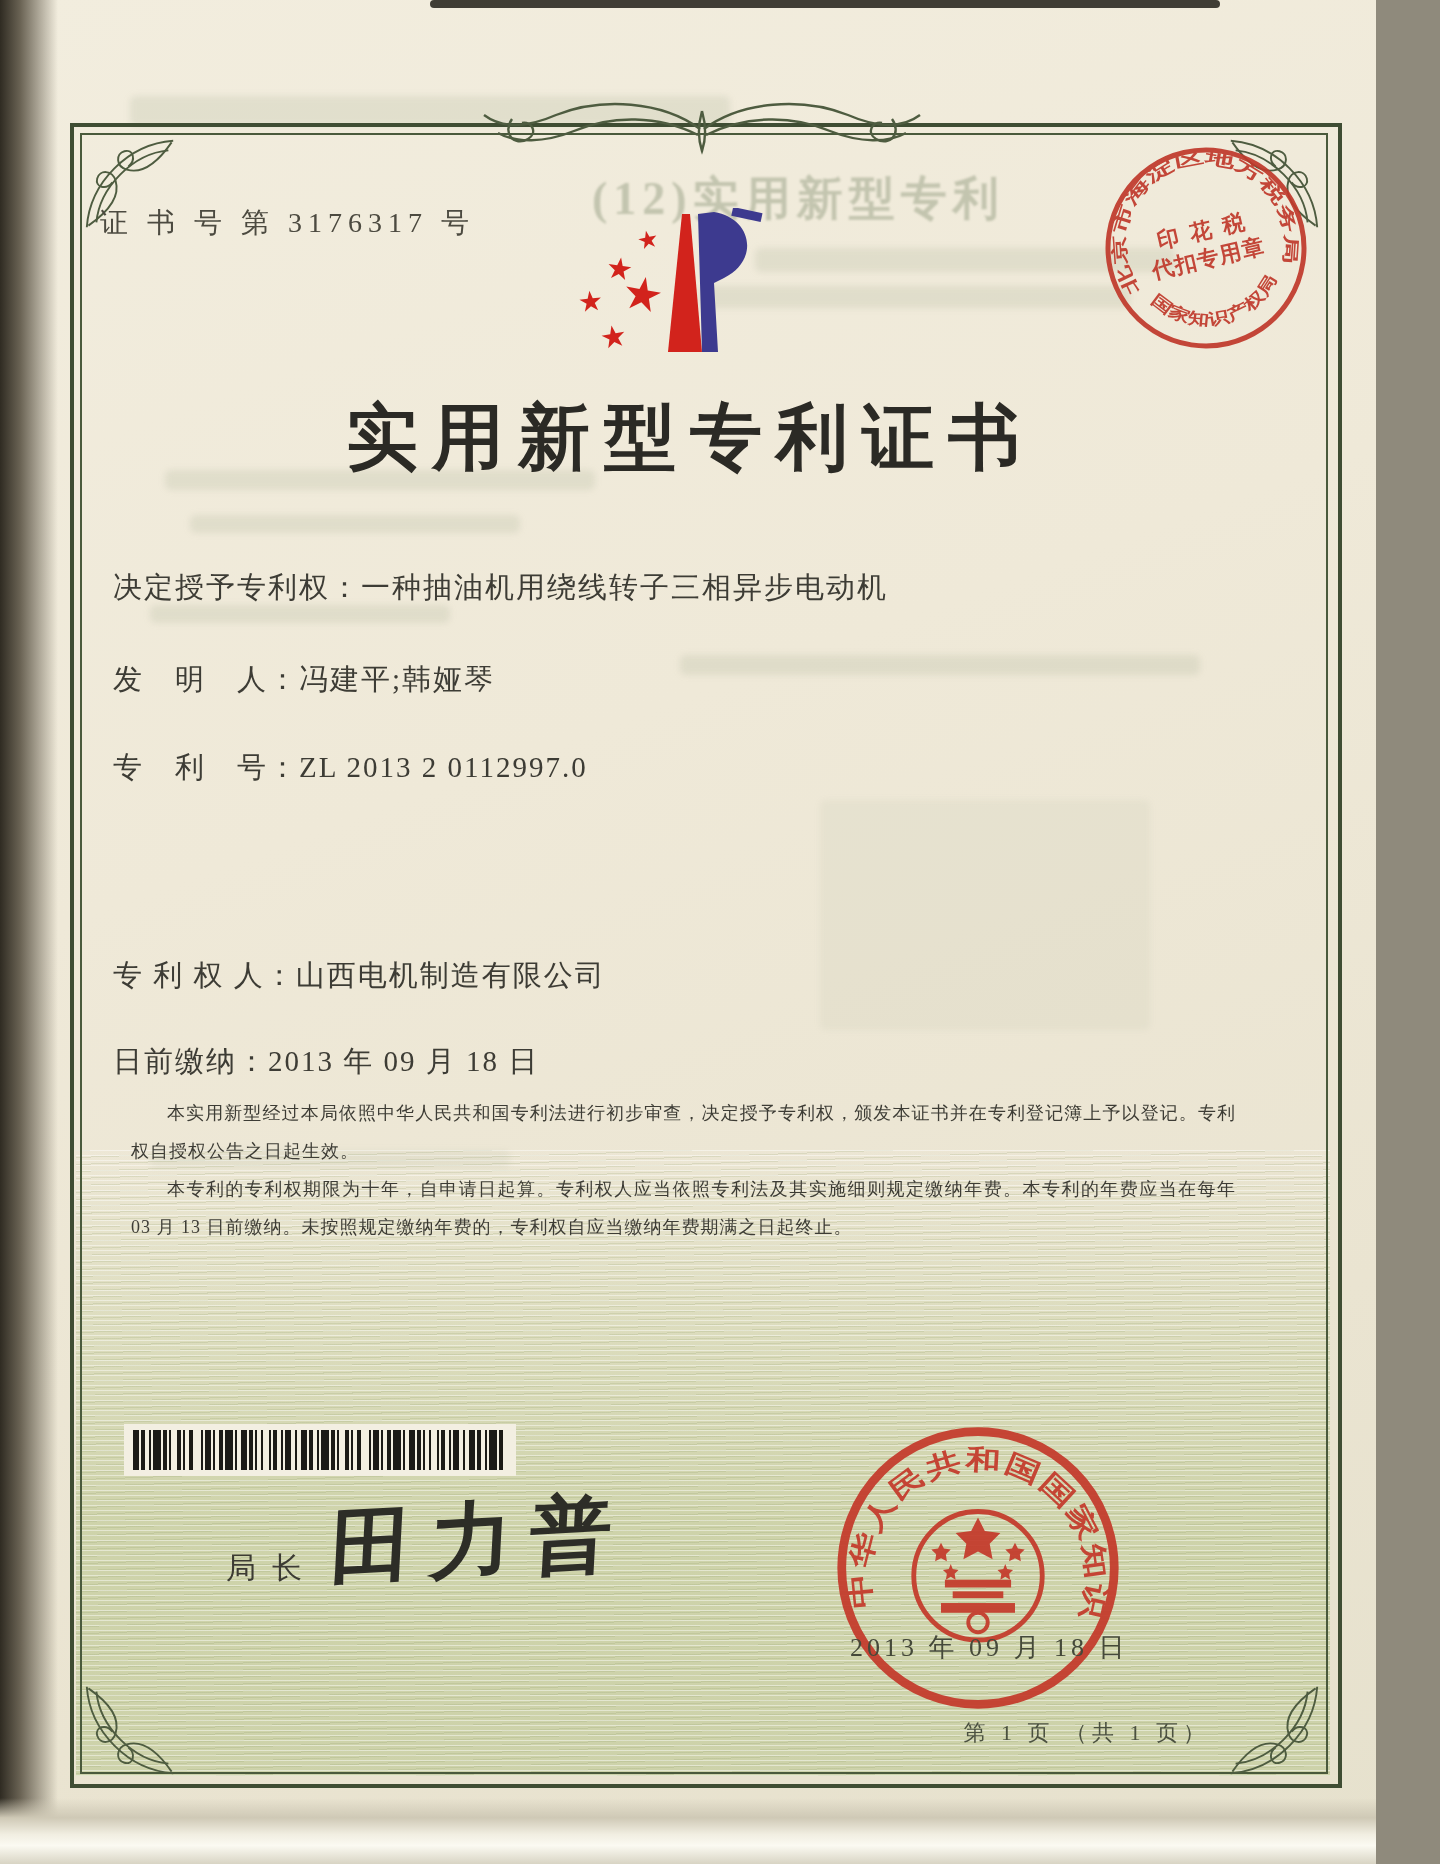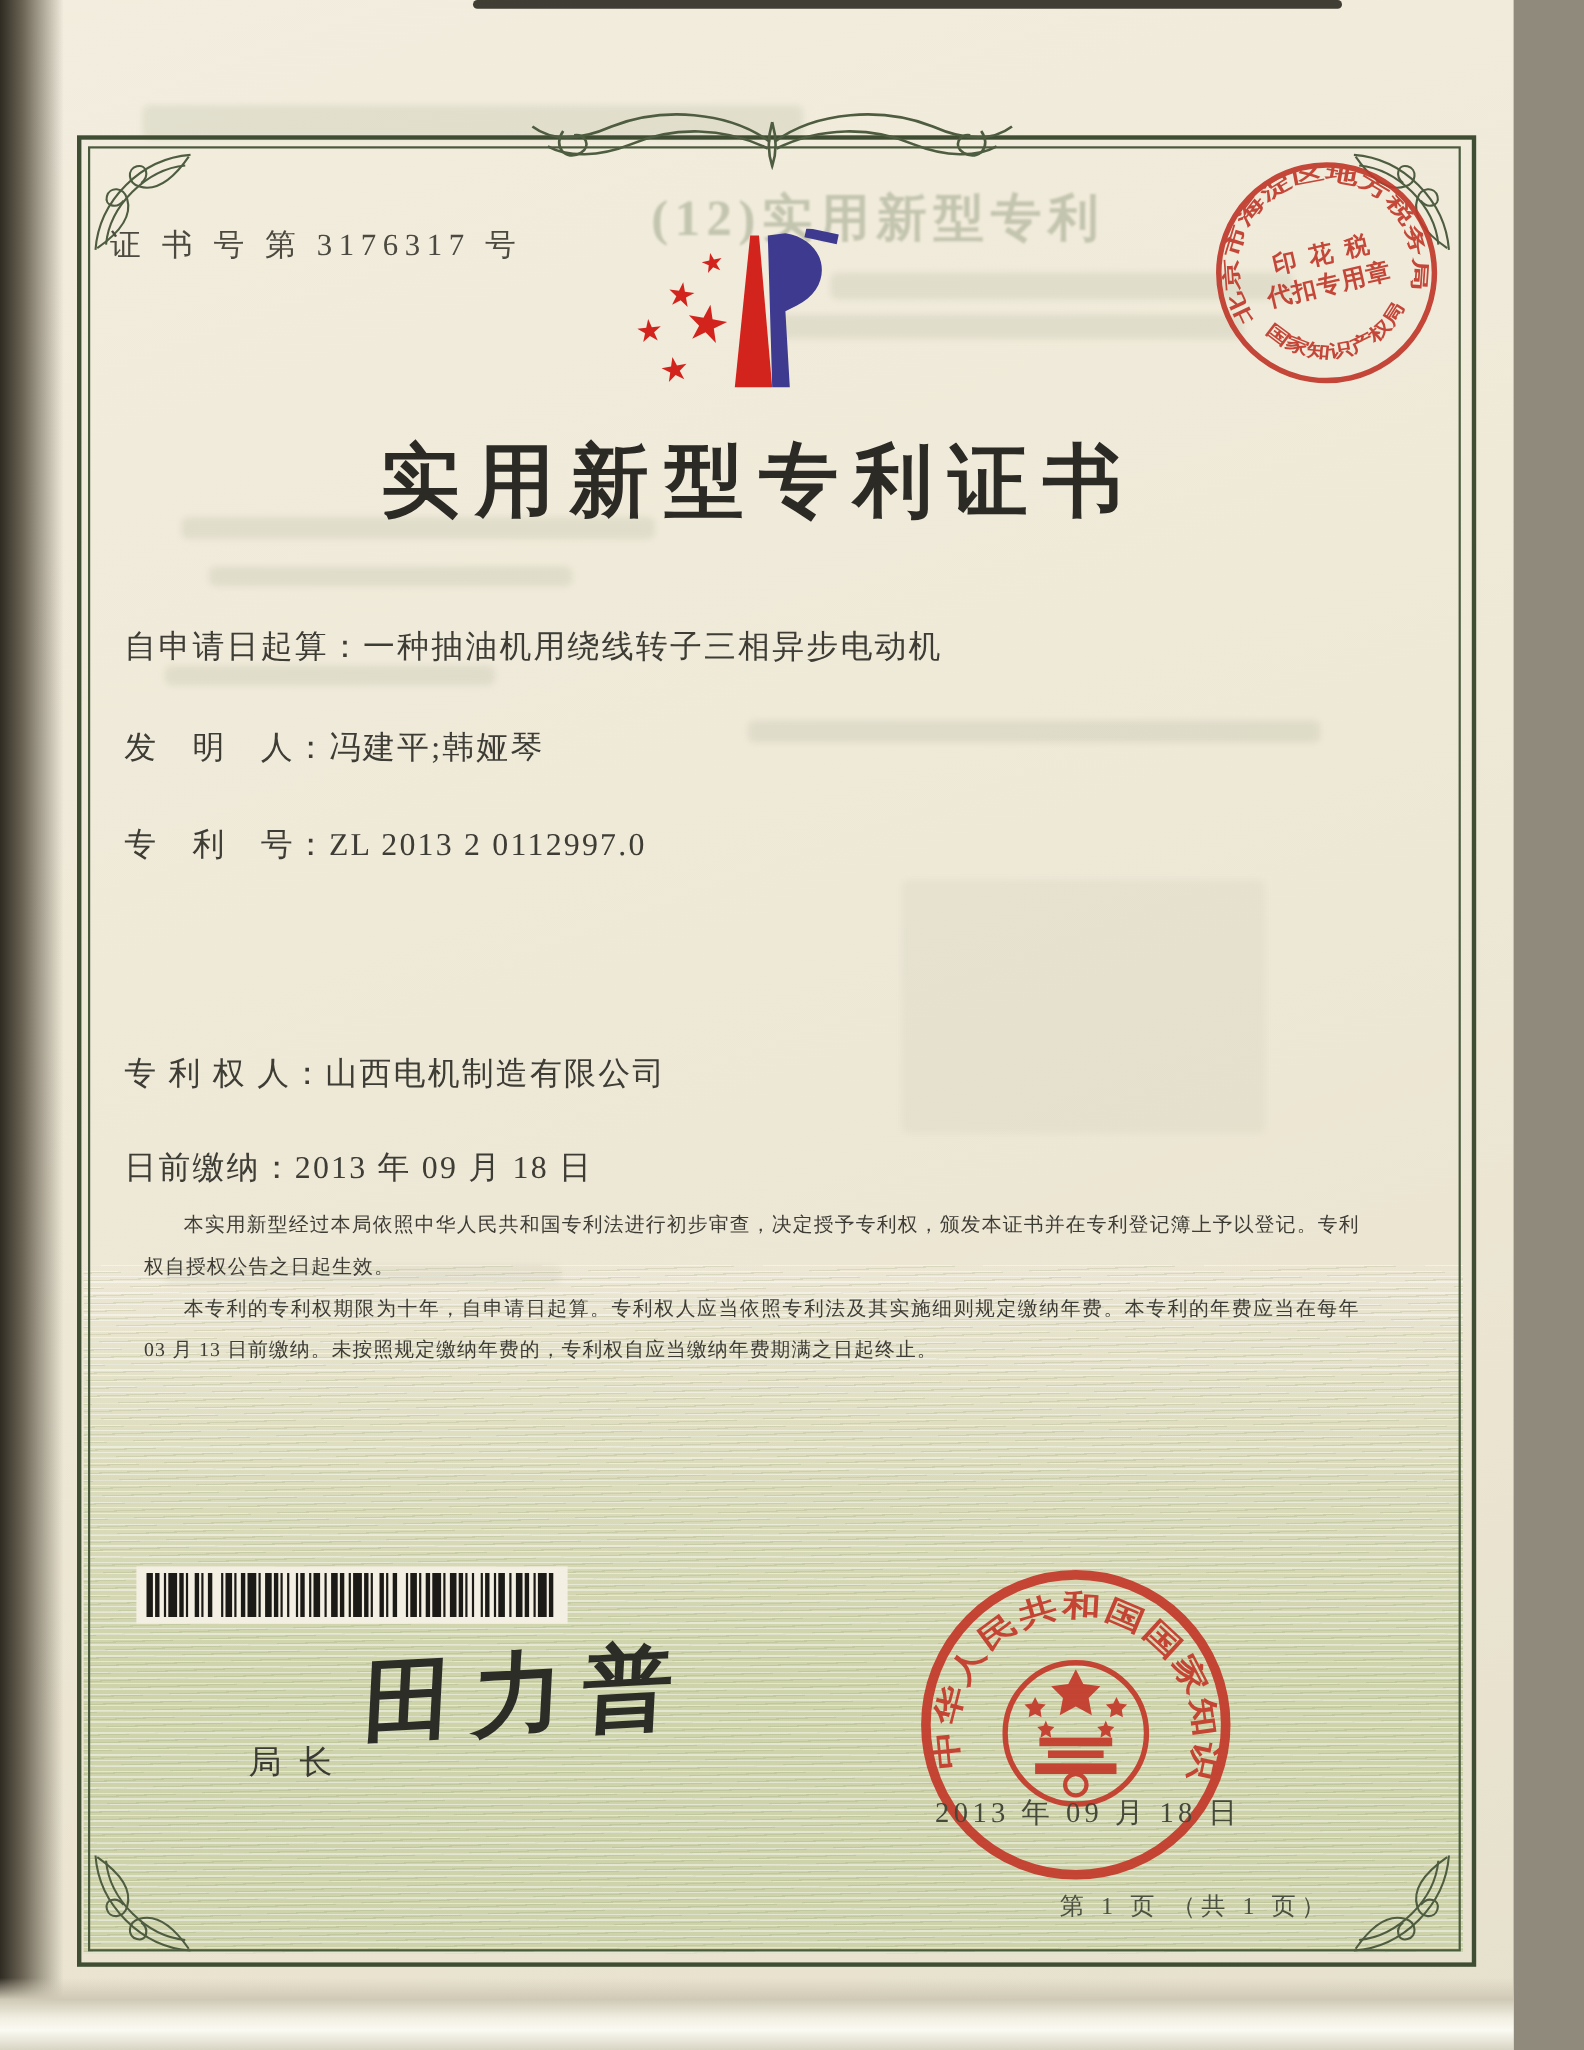--- a/index.html
+++ b/index.html
@@ -42,21 +42,21 @@
   .flabel{letter-spacing:2px;}
   .fvalue{letter-spacing:2px;}
   
   .body-text{left:131px;top:1094px;width:1105px;z-index:3;font-size:18px;line-height:38px;
     color:#3d3c35;text-align:justify;}
   .body-text p{margin:0;text-indent:2em;letter-spacing:1px;}
   
   .barcode-back{left:124px;top:1424px;width:392px;height:52px;background:#f3efe2;z-index:2;}
   svg.barcode{left:133px;top:1430px;width:374px;height:40px;z-index:3;}
   
-  .director-label{left:226px;top:1548px;font-size:30px;letter-spacing:16px;color:#3c3b33;z-index:3;margin-top:34px;}
+  .director-label{left:226px;top:1548px;font-size:30px;letter-spacing:16px;color:#3c3b33;z-index:3;}
   .signature{left:330px;top:1486px;font-size:82px;font-weight:700;color:#2d2d27;z-index:3;
     letter-spacing:18px;transform:rotate(-3deg) skewX(-6deg);white-space:nowrap;}
   
   svg.seal{left:832px;top:1422px;width:292px;height:292px;z-index:4;opacity:.93;}
   .seal-date{left:850px;top:1630px;font-size:26px;letter-spacing:4px;color:#45493a;z-index:5;white-space:nowrap;}
   svg.stamp{left:1100px;top:142px;width:212px;height:212px;z-index:4;transform:rotate(-13deg);opacity:.92;}
   
   .footer{left:70px;top:1718px;width:1140px;text-align:right;font-size:22px;letter-spacing:5px;
     color:#4b5140;z-index:3;}
 </style>
@@ -135,21 +135,21 @@
   <span class="star" style="left:600px;top:322px;font-size:30px;transform:rotate(-10deg);">★</span>
   <svg class="abs" style="left:658px;top:208px;width:110px;height:150px;z-index:3;" viewBox="0 0 110 150">
     <polygon points="24,6 32,6 44,144 10,144" fill="#d2231c"></polygon>
     <path d="M40,6 L56,4 C94,10 102,52 66,70 L56,75 L60,144 L44,144 Z" fill="#3d3a8f"></path>
     <rect x="74" y="2" width="30" height="9" fill="#3d3a8f" transform="rotate(12 89 6)"></rect>
   </svg>
 
   <div class="abs title">实用新型专利证书</div>
 
   <div class="abs field" style="top:568px;">
-    <span class="flabel">自申请日起算：</span><span class="fvalue">一种抽油机用绕线转子三相异步电动机</span>
+    <span class="flabel">决定授予专利权：</span><span class="fvalue">一种抽油机用绕线转子三相异步电动机</span>
   </div>
   <div class="abs field" style="top:660px;">
     <span class="flabel">发　明　人：</span><span class="fvalue">冯建平;韩娅琴</span>
   </div>
   <div class="abs field" style="top:748px;">
     <span class="flabel">专　利　号：</span><span class="fvalue">ZL 2013 2 0112997.0</span>
   </div>
   <div class="abs field" style="top:956px;">
     <span class="flabel">专 利 权 人：</span><span class="fvalue">山西电机制造有限公司</span>
   </div>

